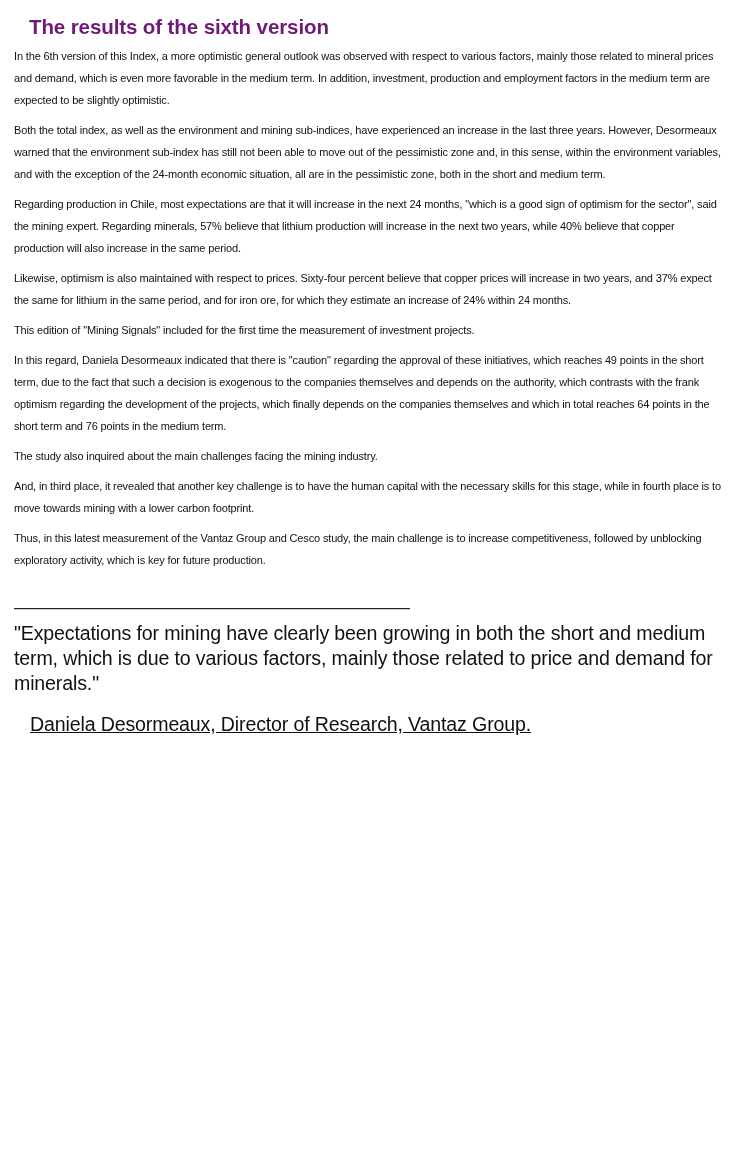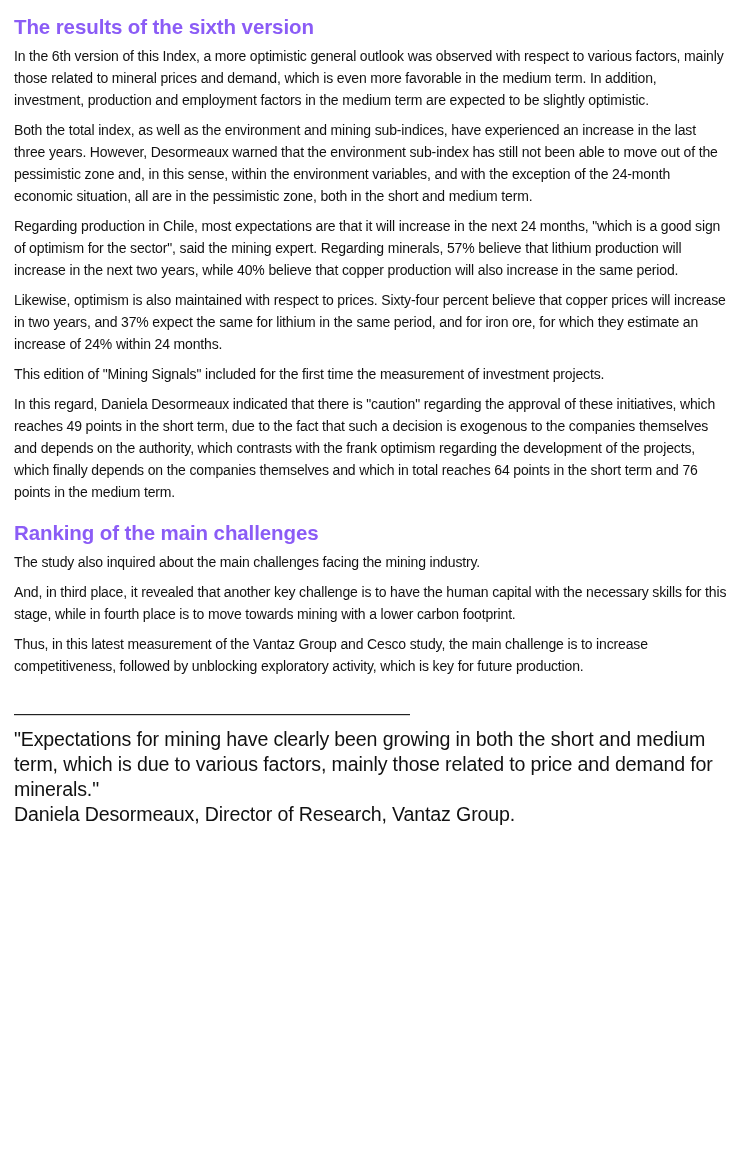--- a/index.html
+++ b/index.html
@@ -17,70 +17,70 @@
     .article {
       padding: 14px 14px 0 14px;
       box-sizing: border-box;
       width: 750px;
     }
     h2 {
       font-family: "Liberation Sans", sans-serif;
       font-weight: bold;
       font-size: 20.5px;
       line-height: 26px;
-      margin: 0 0 5px 0;
-      color: #8b5cf6;
+      margin: 0 0 5px 15px;
+      color: #701a75;
       letter-spacing: -0.1px;
     }
     h2.second {
       margin-top: 17px;
     }
     p.body {
-      font-size: 14px;
+      font-size: 11px;
       line-height: 22px;
       margin: 0 9px 8px 0;
       letter-spacing: -0.15px;
     }
     .separator {
       font-size: 18px;
       line-height: 20px;
       margin: 26px 0 4px 0;
       letter-spacing: 0px;
       color: #222222;
     }
     .quote {
       font-size: 19.6px;
       line-height: 25px;
       margin: 0;
       letter-spacing: -0.15px;
     }
     .attribution {
       font-size: 19.6px;
       line-height: 25px;
-      margin: 0;
+      margin: 16px;
       letter-spacing: -0.15px;
+      text-decoration: underline;
     }
   </style>
 </head>
 <body>
 
 <div class="article">
 
   <section>
     <h2>The results of the sixth version</h2>
     <p class="body">In the 6th version of this Index, a more optimistic general outlook was observed with respect to various factors, mainly those related to mineral prices and demand, which is even more favorable in the medium term. In addition, investment, production and employment factors in the medium term are expected to be slightly optimistic.</p>
     <p class="body">Both the total index, as well as the environment and mining sub-indices, have experienced an increase in the last three years. However, Desormeaux warned that the environment sub-index has still not been able to move out of the pessimistic zone and, in this sense, within the environment variables, and with the exception of the 24-month economic situation, all are in the pessimistic zone, both in the short and medium term.</p>
     <p class="body">Regarding production in Chile, most expectations are that it will increase in the next 24 months, "which is a good sign of optimism for the sector", said the mining expert. Regarding minerals, 57% believe that lithium production will increase in the next two years, while 40% believe that copper production will also increase in the same period.</p>
     <p class="body">Likewise, optimism is also maintained with respect to prices. Sixty-four percent believe that copper prices will increase in two years, and 37% expect the same for lithium in the same period, and for iron ore, for which they estimate an increase of 24% within 24 months.</p>
     <p class="body">This edition of "Mining Signals" included for the first time the measurement of investment projects.</p>
     <p class="body">In this regard, Daniela Desormeaux indicated that there is "caution" regarding the approval of these initiatives, which reaches 49 points in the short term, due to the fact that such a decision is exogenous to the companies themselves and depends on the authority, which contrasts with the frank optimism regarding the development of the projects, which finally depends on the companies themselves and which in total reaches 64 points in the short term and 76 points in the medium term.</p>
   </section>
 
   <section>
-    <h2 class="second">Ranking of the main challenges</h2>
     <p class="body">The study also inquired about the main challenges facing the mining industry.</p>
     <p class="body">And, in third place, it revealed that another key challenge is to have the human capital with the necessary skills for this stage, while in fourth place is to move towards mining with a lower carbon footprint.</p>
     <p class="body">Thus, in this latest measurement of the Vantaz Group and Cesco study, the main challenge is to increase competitiveness, followed by unblocking exploratory activity, which is key for future production.</p>
   </section>
 
   <div class="separator">——————————————————————</div>
 
   <blockquote style="margin:0;padding:0;">
     <p class="quote">"Expectations for mining have clearly been growing in both the short and medium term, which is due to various factors, mainly those related to price and demand for minerals."</p>
     <p class="attribution">Daniela Desormeaux, Director of Research, Vantaz Group.</p>

